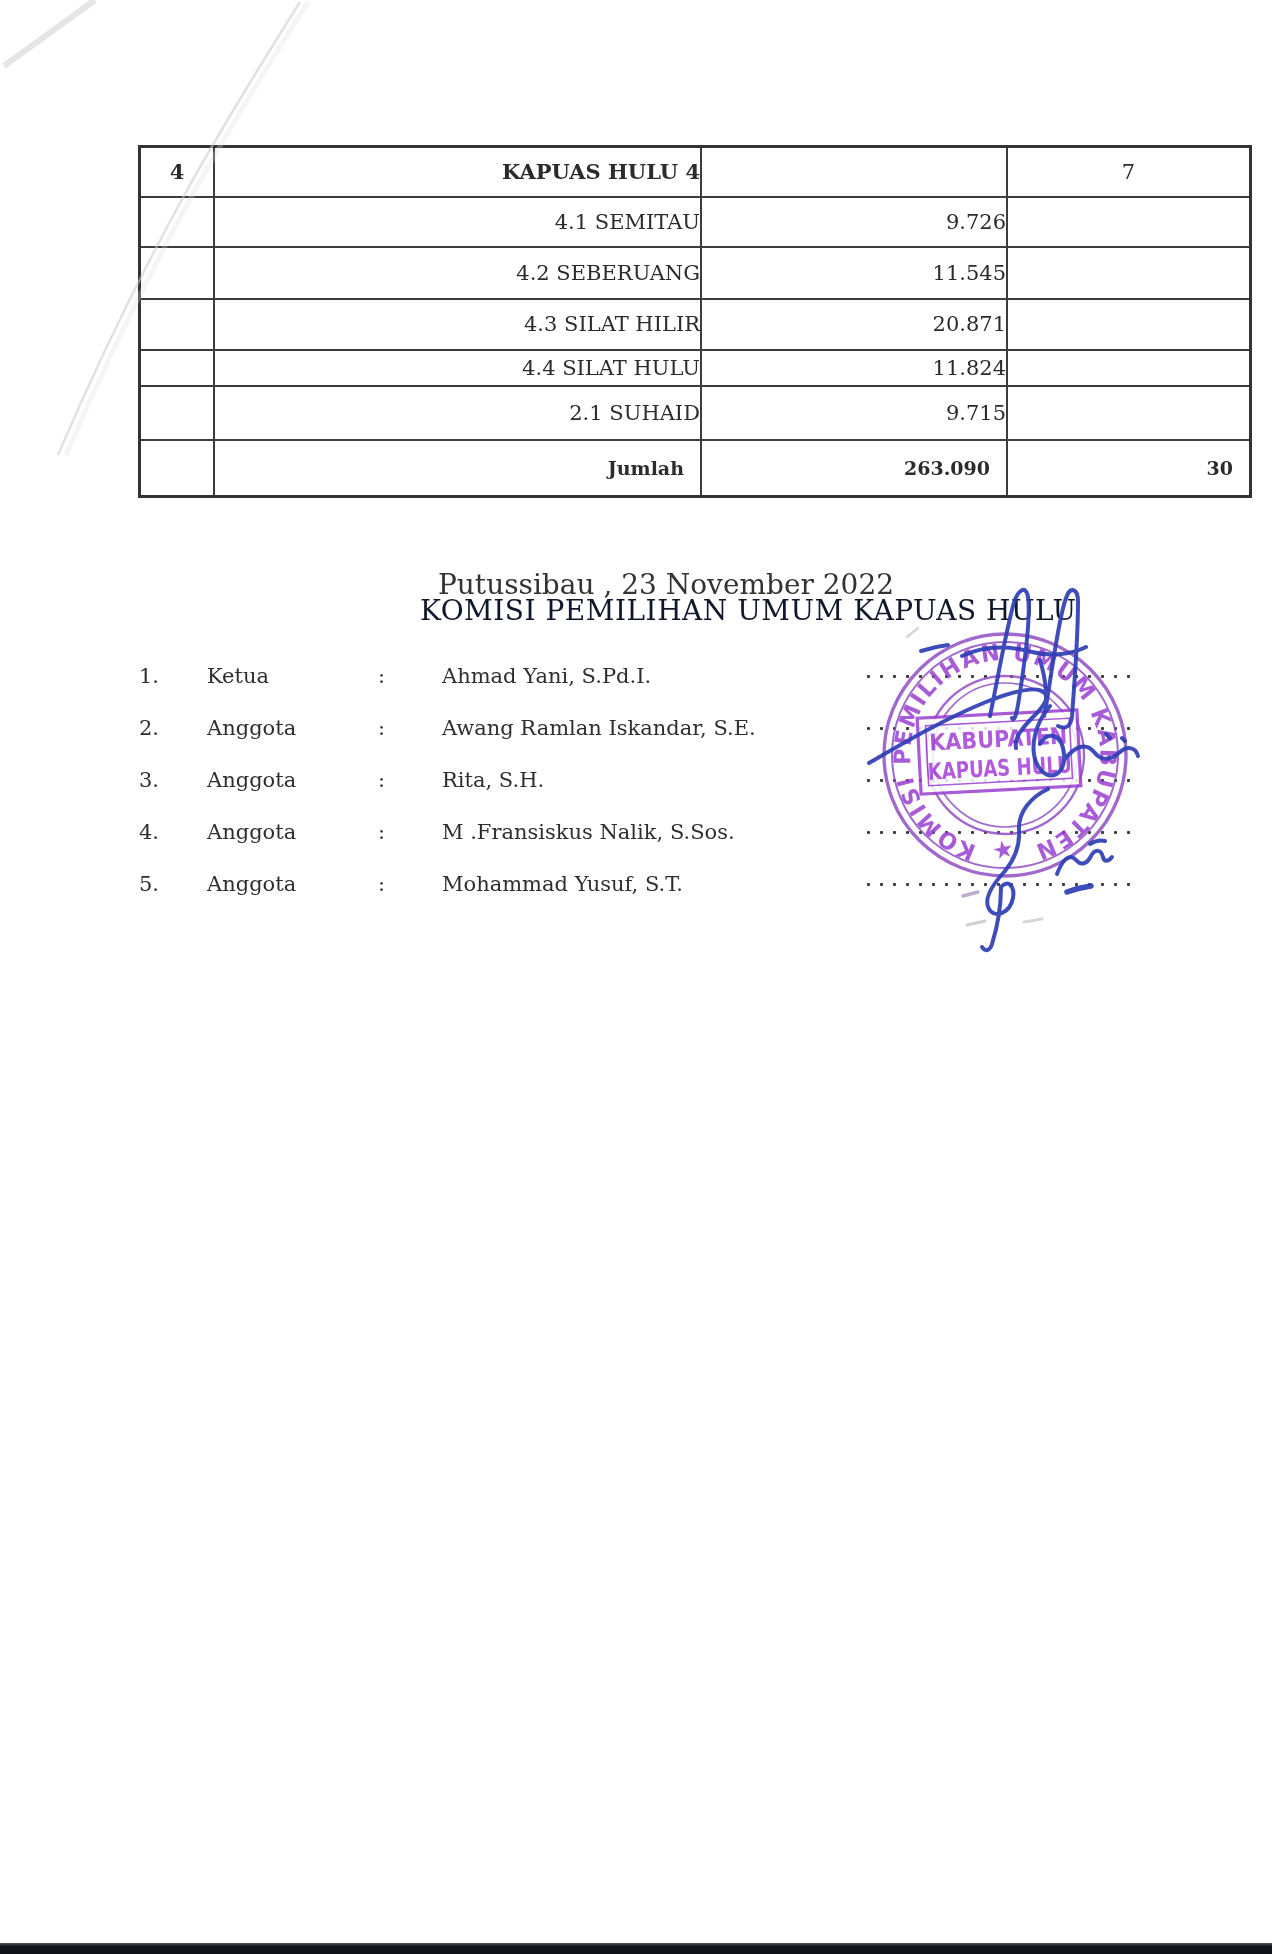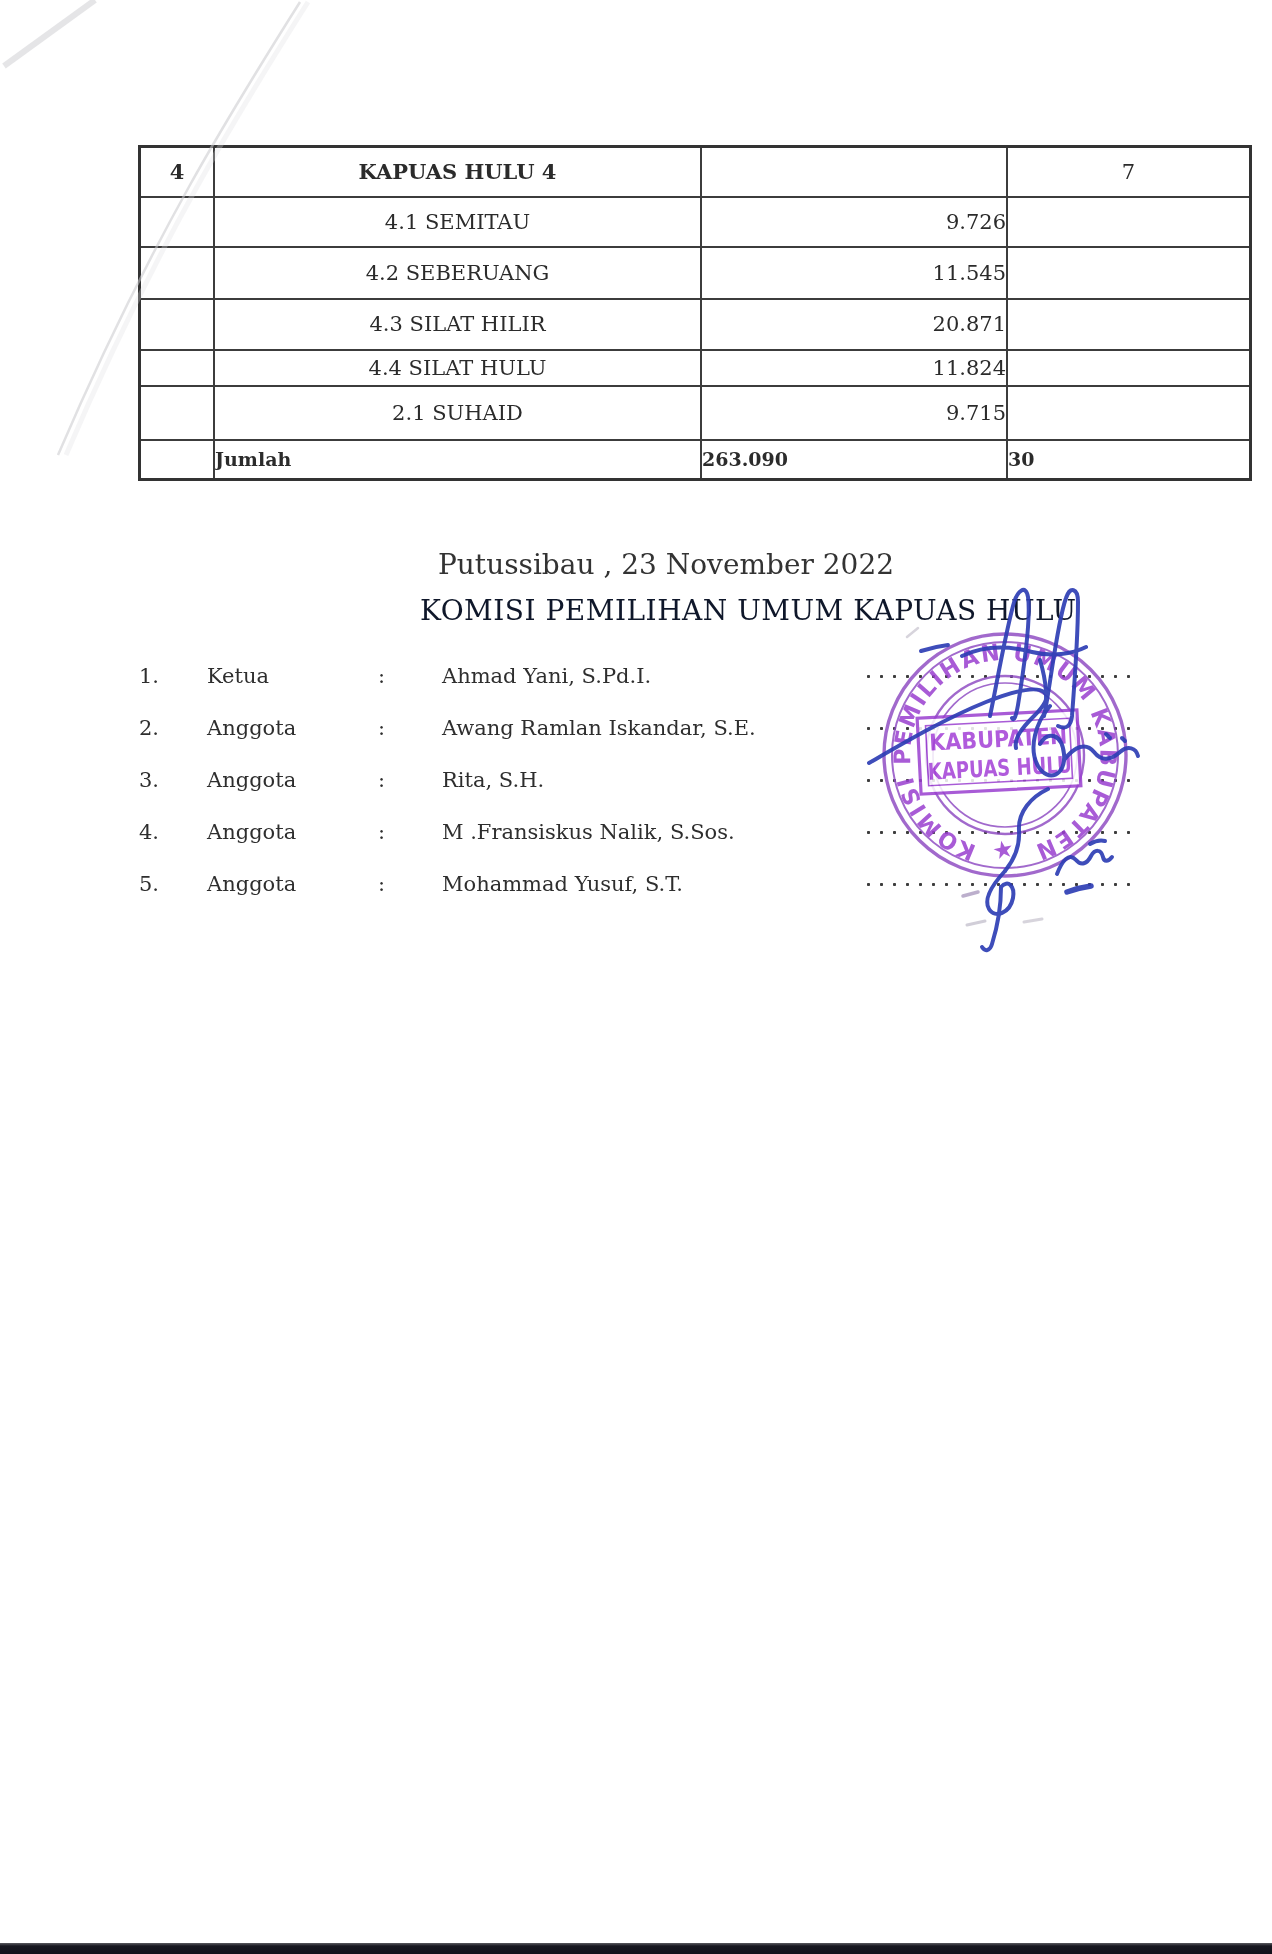--- a/index.html
+++ b/index.html
@@ -18,31 +18,31 @@
     width:1102px;
     font-size:21px;color:#2b2b2b;
   }
   table.recap td{
     border:2px solid #3c3c3c;
     padding:0;vertical-align:middle;
     overflow:hidden;white-space:nowrap;
   }
   table.recap{border:3px solid #333;}
   td.c-no{width:72px;text-align:center;}
-  td.c-name{width:485px;text-align:center;padding-left:16px;}
+  td.c-name{width:485px;text-align:right;padding-left:16px;}
   td.c-val{width:304px;text-align:right;padding-right:15px;}
   td.c-cnt{width:241px;text-align:center;}
   .bold{font-weight:bold;}
   tr.r-head{height:50px;}
   tr.r1{height:50px;} tr.r2{height:52px;} tr.r3{height:51px;}
   tr.r4{height:36px;} tr.r5{height:54px;}
   tr.r-foot{height:40px;font-weight:bold;font-size:19px;}
-  tr.r-foot td{text-align:left;padding:0;}
-  
-  .place-date{position:absolute;left:438px;top:548px;font-size:28px;color:#333;text-align:right;}
+  tr.r-foot td{text-align:right;padding:16px;}
+  
+  .place-date{position:absolute;left:438px;top:568px;font-size:28px;color:#333;text-align:right;}
   .org-line{position:absolute;left:420px;top:594px;font-size:28px;color:#0f172a;letter-spacing:.5px;}
   
   .sigrow{position:absolute;left:0;width:900px;height:28px;font-size:21px;line-height:28px;}
   .sigrow .s-no{position:absolute;left:139px;}
   .sigrow .s-role{position:absolute;left:207px;}
   .sigrow .s-colon{position:absolute;left:378px;}
   .sigrow .s-name{position:absolute;left:442px;white-space:nowrap;}
   
   .dots{
     position:absolute;left:862px;width:268px;height:5px;

